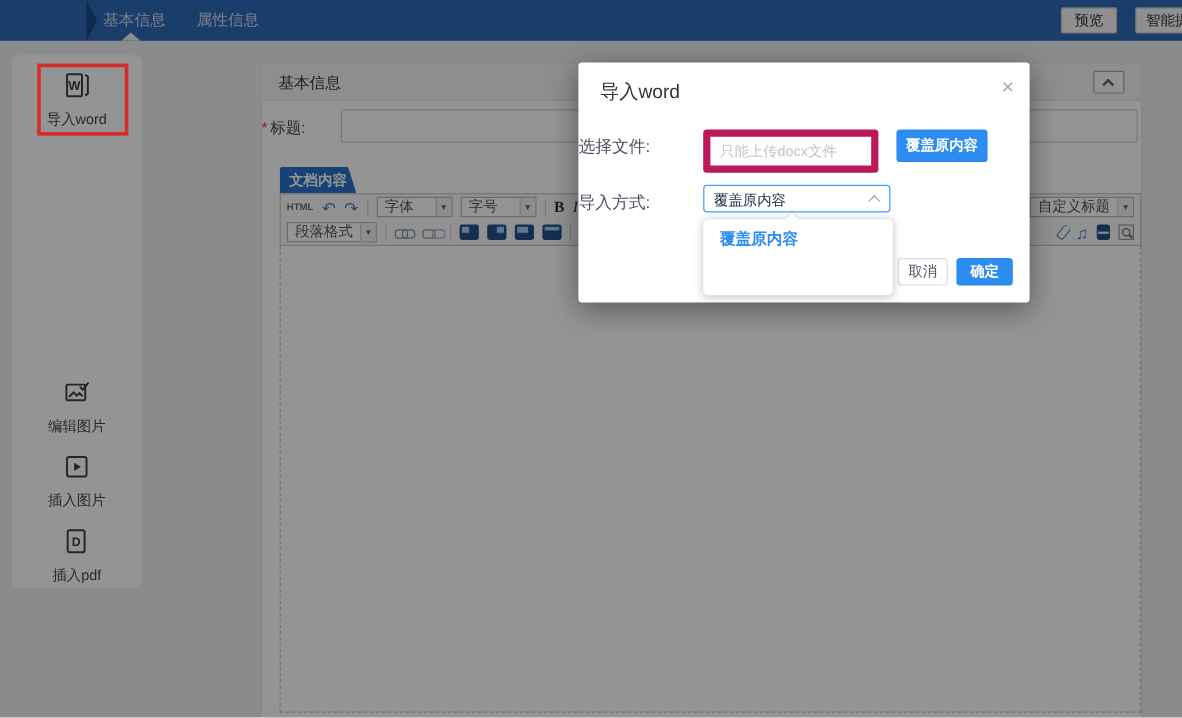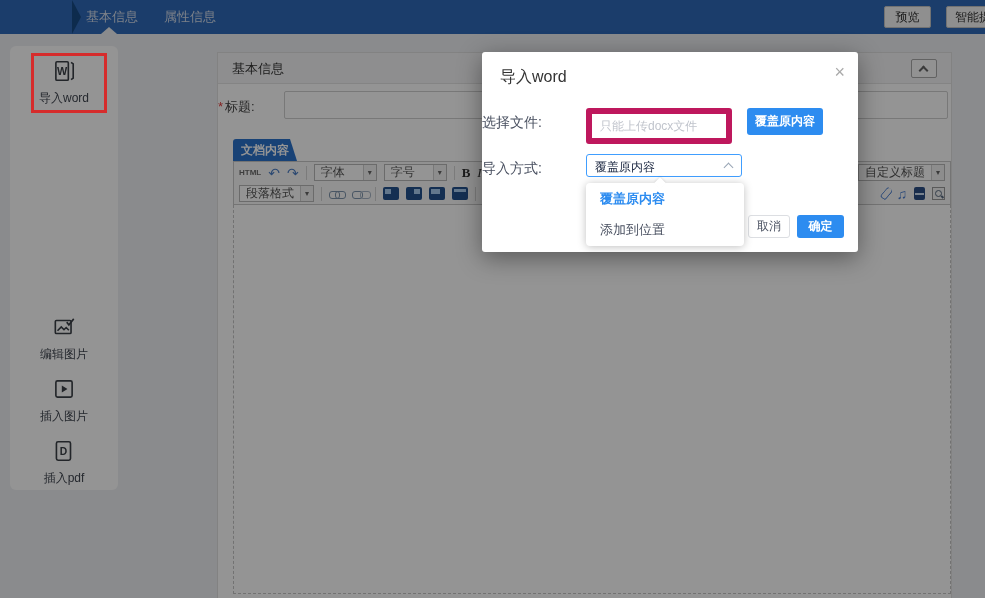--- a/index.html
+++ b/index.html
@@ -284,20 +284,19 @@
     <button class="m-choose">覆盖原内容</button>
 
     <div class="m-label lbl-mode">导入方式:</div>
     <div class="m-select">
       <span class="val">覆盖原内容</span>
       <span class="chev"></span>
     </div>
 
     <div class="m-dropdown">
       <div class="m-option selected">覆盖原内容</div>
-      <div class="m-option">添加到位置</div>
     </div>
 
     <button class="m-cancel">取消</button>
     <button class="m-confirm">确定</button>
   </div>
 
 </div>
 
 </body></html>

